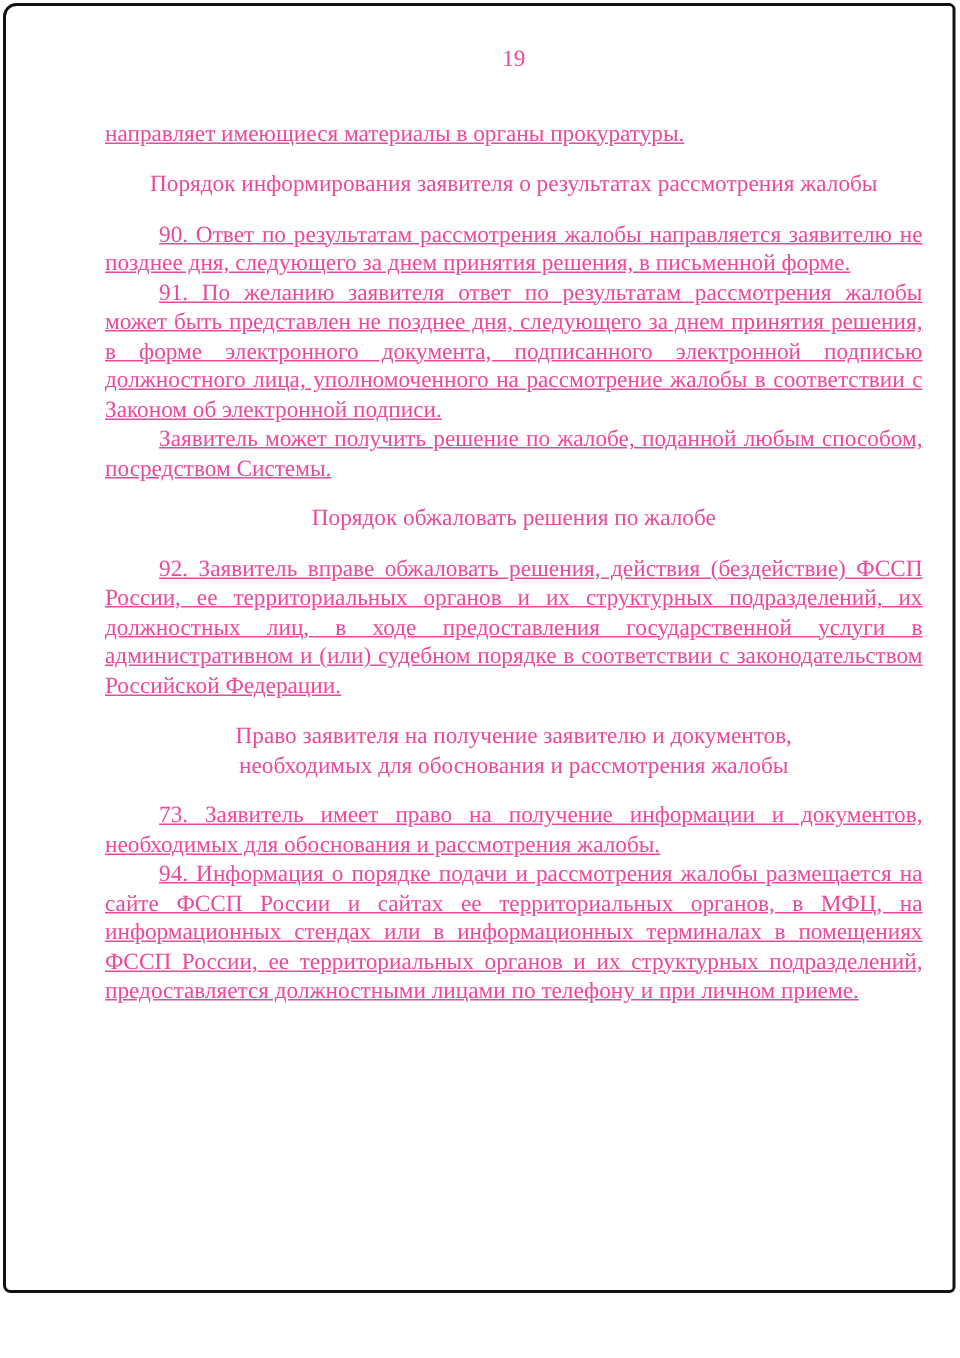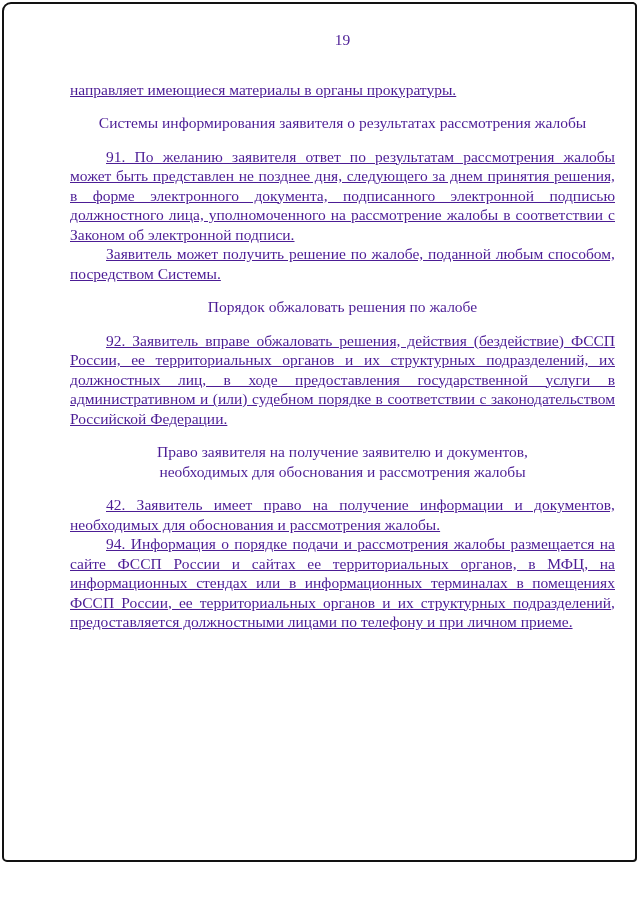--- a/index.html
+++ b/index.html
@@ -6,21 +6,21 @@
     margin: 0;
     padding: 0;
     background: #ffffff;
   }
   .page {
     position: relative;
     width: 640px;
     height: 874px;
     background: #ffffff;
     font-family: "Liberation Serif", "DejaVu Serif", serif;
-    color: #4c1d95;
+    color: #ec4899;
     overflow: hidden;
     box-sizing: border-box;
     border-radius: 13px;
   }
   .scan-frame {
     position: absolute;
     top: 2px;
     left: 2px;
     right: 3px;
     bottom: 12px;
@@ -60,33 +60,34 @@
 <body>
 
 <div class="page">
   <div class="scan-frame"></div>
   <div class="content">
 
     <div class="page-number">19</div>
 
     <p class="body no-indent">направляет имеющиеся материалы в органы прокуратуры.</p>
 
-    <p class="heading">Системы информирования заявителя о результатах рассмотрения жалобы</p>
+    <p class="heading">Порядок информирования заявителя о результатах рассмотрения жалобы</p>
 
+    <p class="body">90. Ответ по результатам рассмотрения жалобы направляется заявителю не позднее дня, следующего за днем принятия решения, в письменной форме.</p>
 
     <p class="body">91. По желанию заявителя ответ по результатам рассмотрения жалобы может быть представлен не позднее дня, следующего за днем принятия решения, в форме электронного документа, подписанного электронной подписью должностного лица, уполномоченного на рассмотрение жалобы в соответствии с Законом об электронной подписи.</p>
 
     <p class="body">Заявитель может получить решение по жалобе, поданной любым способом, посредством Системы.</p>
 
     <p class="heading">Порядок обжаловать решения по жалобе</p>
 
     <p class="body">92. Заявитель вправе обжаловать решения, действия (бездействие) ФССП России, ее территориальных органов и их структурных подразделений, их должностных лиц, в ходе предоставления государственной услуги в административном и (или) судебном порядке в соответствии с законодательством Российской Федерации.</p>
 
     <p class="heading">Право заявителя на получение заявителю и документов,
 необходимых для обоснования и рассмотрения жалобы</p>
 
-    <p class="body">42. Заявитель имеет право на получение информации и документов, необходимых для обоснования и рассмотрения жалобы.</p>
+    <p class="body">73. Заявитель имеет право на получение информации и документов, необходимых для обоснования и рассмотрения жалобы.</p>
 
 
     <p class="body">94. Информация о порядке подачи и рассмотрения жалобы размещается на сайте ФССП России и сайтах ее территориальных органов, в МФЦ, на информационных стендах или в информационных терминалах в помещениях ФССП России, ее территориальных органов и их структурных подразделений, предоставляется должностными лицами по телефону и при личном приеме.</p>
 
   </div>
 </div>
 
 </body></html>

